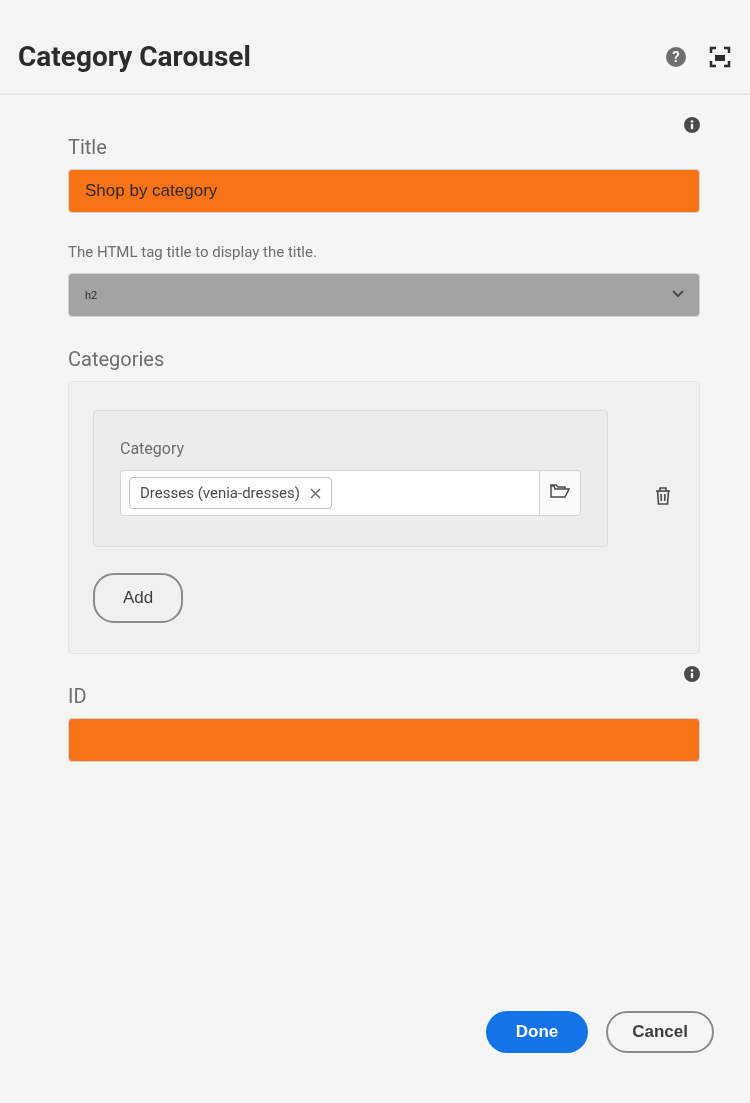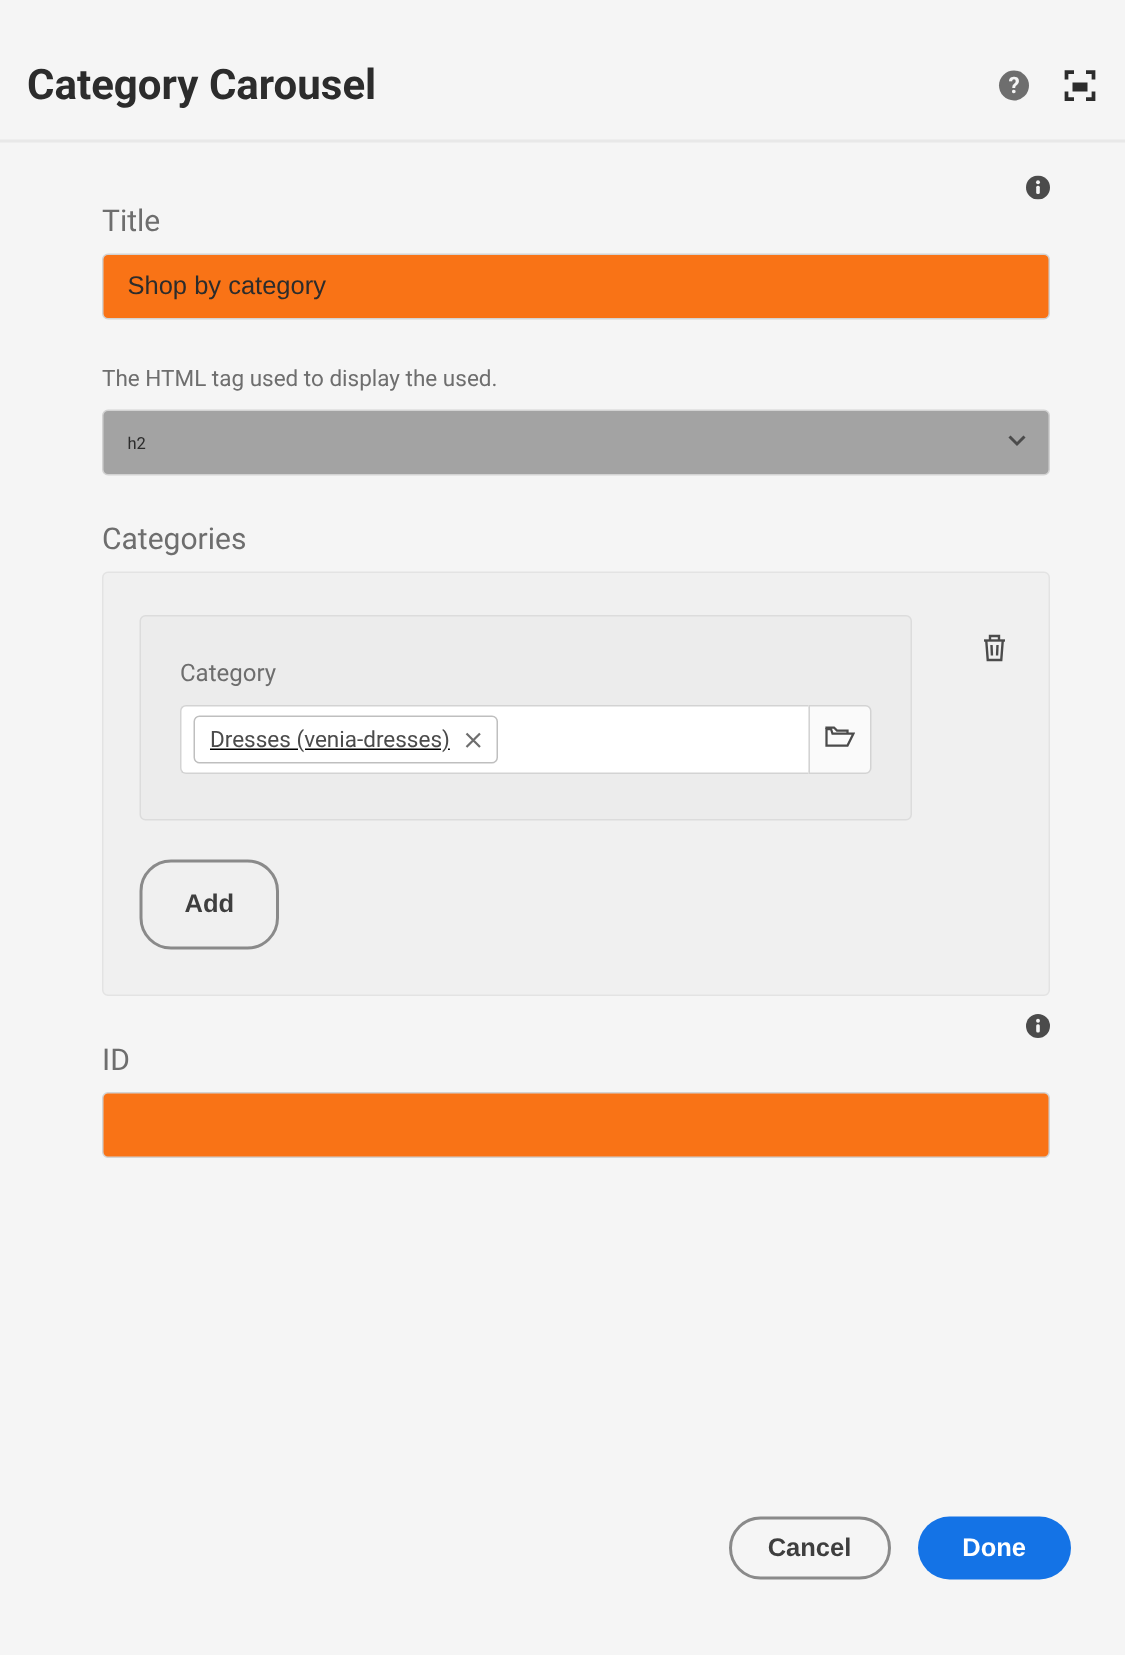--- a/index.html
+++ b/index.html
@@ -116,21 +116,21 @@
     .category-card {
       background: #ececec;
       border: 1px solid #dcdcdc;
       border-radius: 4px;
       padding: 28px 26px 30px 26px;
       margin-bottom: 26px;
       position: relative;
     }
     .category-row {
       display: flex;
-      align-items: flex-start;
+      align-items: center;
       gap: 43px;
     }
     .category-content {
       flex: 1;
     }
     .delete-col {
       padding-top: 12px;
     }
     .sub-label {
       font-size: 16px;
@@ -146,21 +146,20 @@
       min-height: 46px;
       background: #ffffff;
       border: 1px solid #d3d3d3;
       border-right: none;
       border-radius: 4px 0 0 4px;
       padding: 6px 8px;
       display: flex;
       align-items: center;
       flex-wrap: wrap;
       gap: 4px;
-      text-decoration: underline;
     }
     .tag {
       display: inline-flex;
       align-items: center;
       background: #ffffff;
       border: 1px solid #bfbfbf;
       border-radius: 4px;
       padding: 6px 10px;
       font-size: 15px;
       color: #4b4b4b;
@@ -199,24 +198,24 @@
     }
     .info-inline {
       position: absolute;
       right: 0;
       top: -18px;
     }
     .add-btn {
       display: inline-flex;
       align-items: center;
       justify-content: center;
-      height: 60px;
+      height: 50px;
       padding: 0 28px;
       font-size: 17px;
-      font-weight: 700;
+      font-weight: 400;
       color: #3e3e3e;
       background: transparent;
       border: 2px solid #8a8a8a;
       border-radius: 21px;
       cursor: pointer;
     }
     .dialog-footer {
       position: absolute;
       bottom: 50px;
       right: 36px;
@@ -279,21 +278,21 @@
             <circle cx="8" cy="8" r="8" fill="#4b4b4b"></circle>
             <circle cx="8" cy="4.5" r="1.3" fill="#f5f5f5"></circle>
             <rect x="6.8" y="6.8" width="2.4" height="5.5" rx="1" fill="#f5f5f5"></rect>
           </svg>
       </div>
       <label class="field-label">Title</label>
       <input type="text" class="text-input" value="Shop by category" style="">
     </div>
 
     <div class="field-group">
-      <div class="field-desc">The HTML tag used to display the used.</div>
+      <div class="field-desc">The HTML tag title to display the title.</div>
       <div class="select-wrapper">
         <div class="select-input">
           <span>h2</span>
         </div>
         <span class="select-chevron">
           <svg width="16" height="16" viewBox="0 0 16 16" fill="none" stroke="#4b4b4b" stroke-width="2">
               <path d="M3 6 L8 11 L13 6"></path>
             </svg>
         </span>
       </div>
@@ -358,20 +357,20 @@
             <rect x="6.8" y="6.8" width="2.4" height="5.5" rx="1" fill="#f5f5f5"></rect>
           </svg>
       </div>
       <label class="field-label">ID</label>
       <input type="text" class="text-input" value="" style="">
     </div>
 
   </div>
 
   <div class="dialog-footer">
+    <button class="btn btn-primary">
+      <span>Done</span>
+    </button>
     <button class="btn btn-secondary">
       <span>Cancel</span>
     </button>
-    <button class="btn btn-primary">
-      <span>Done</span>
-    </button>
   </div>
 </div>
 
 </body></html>

